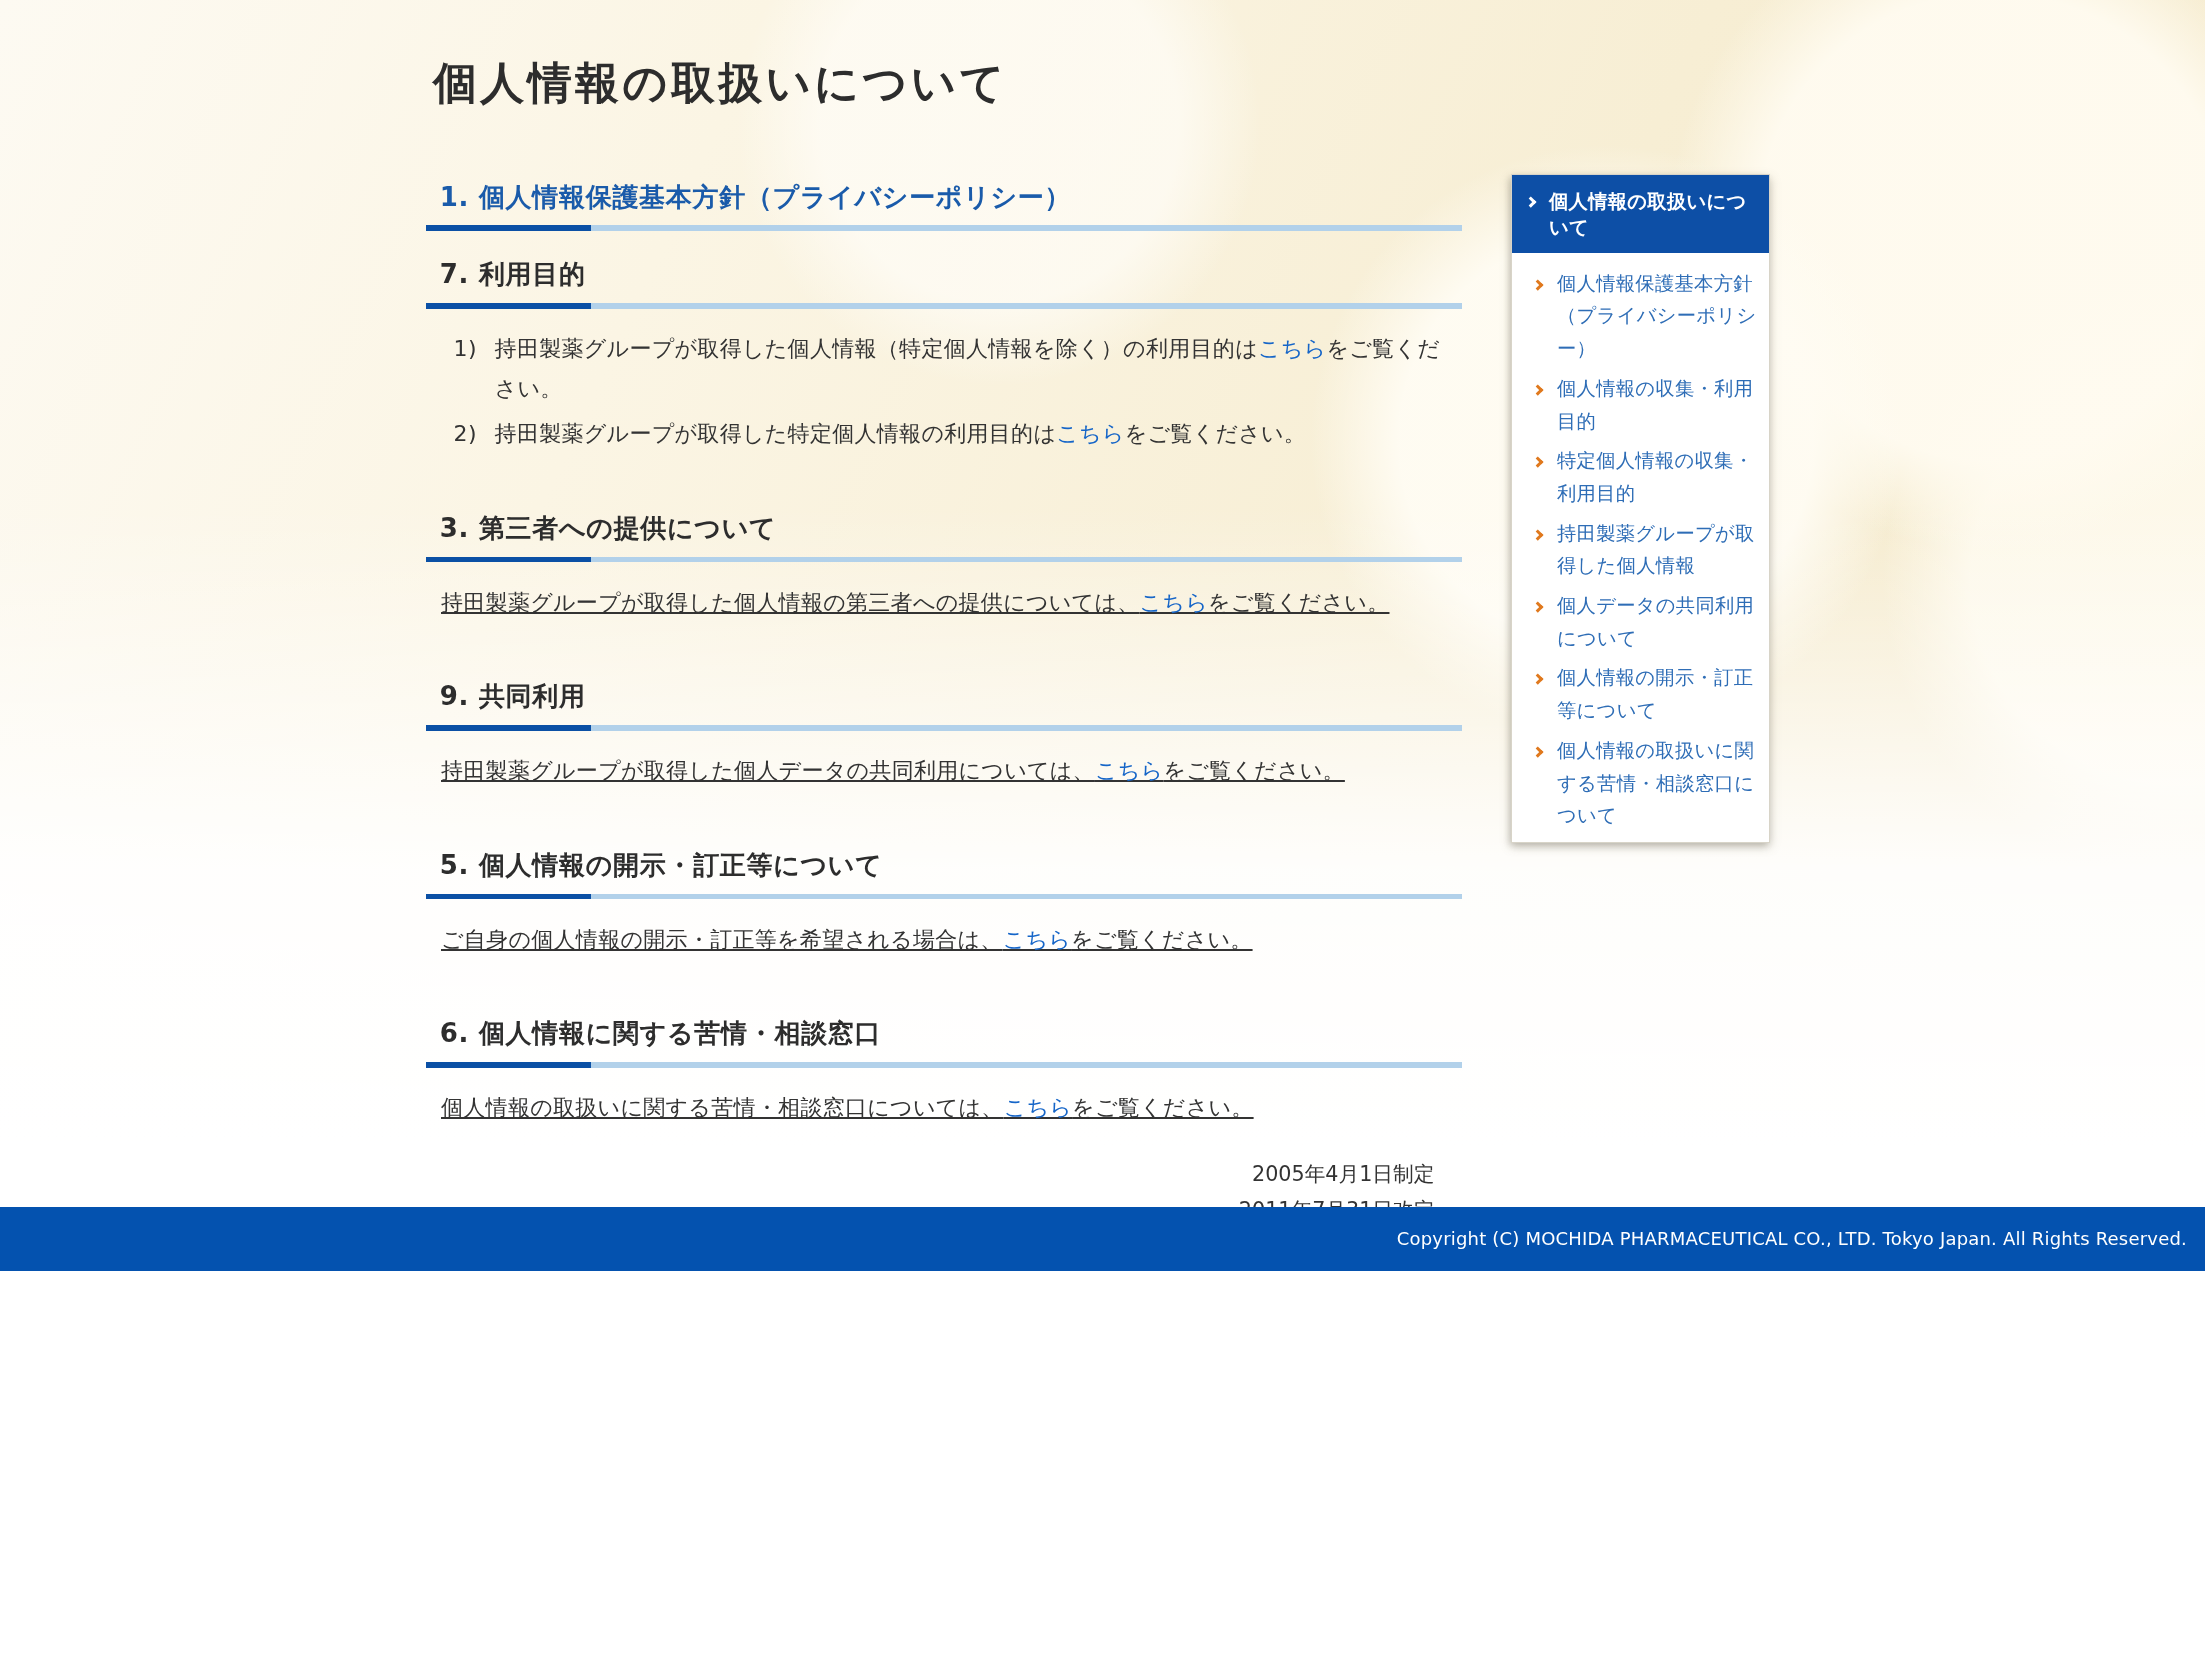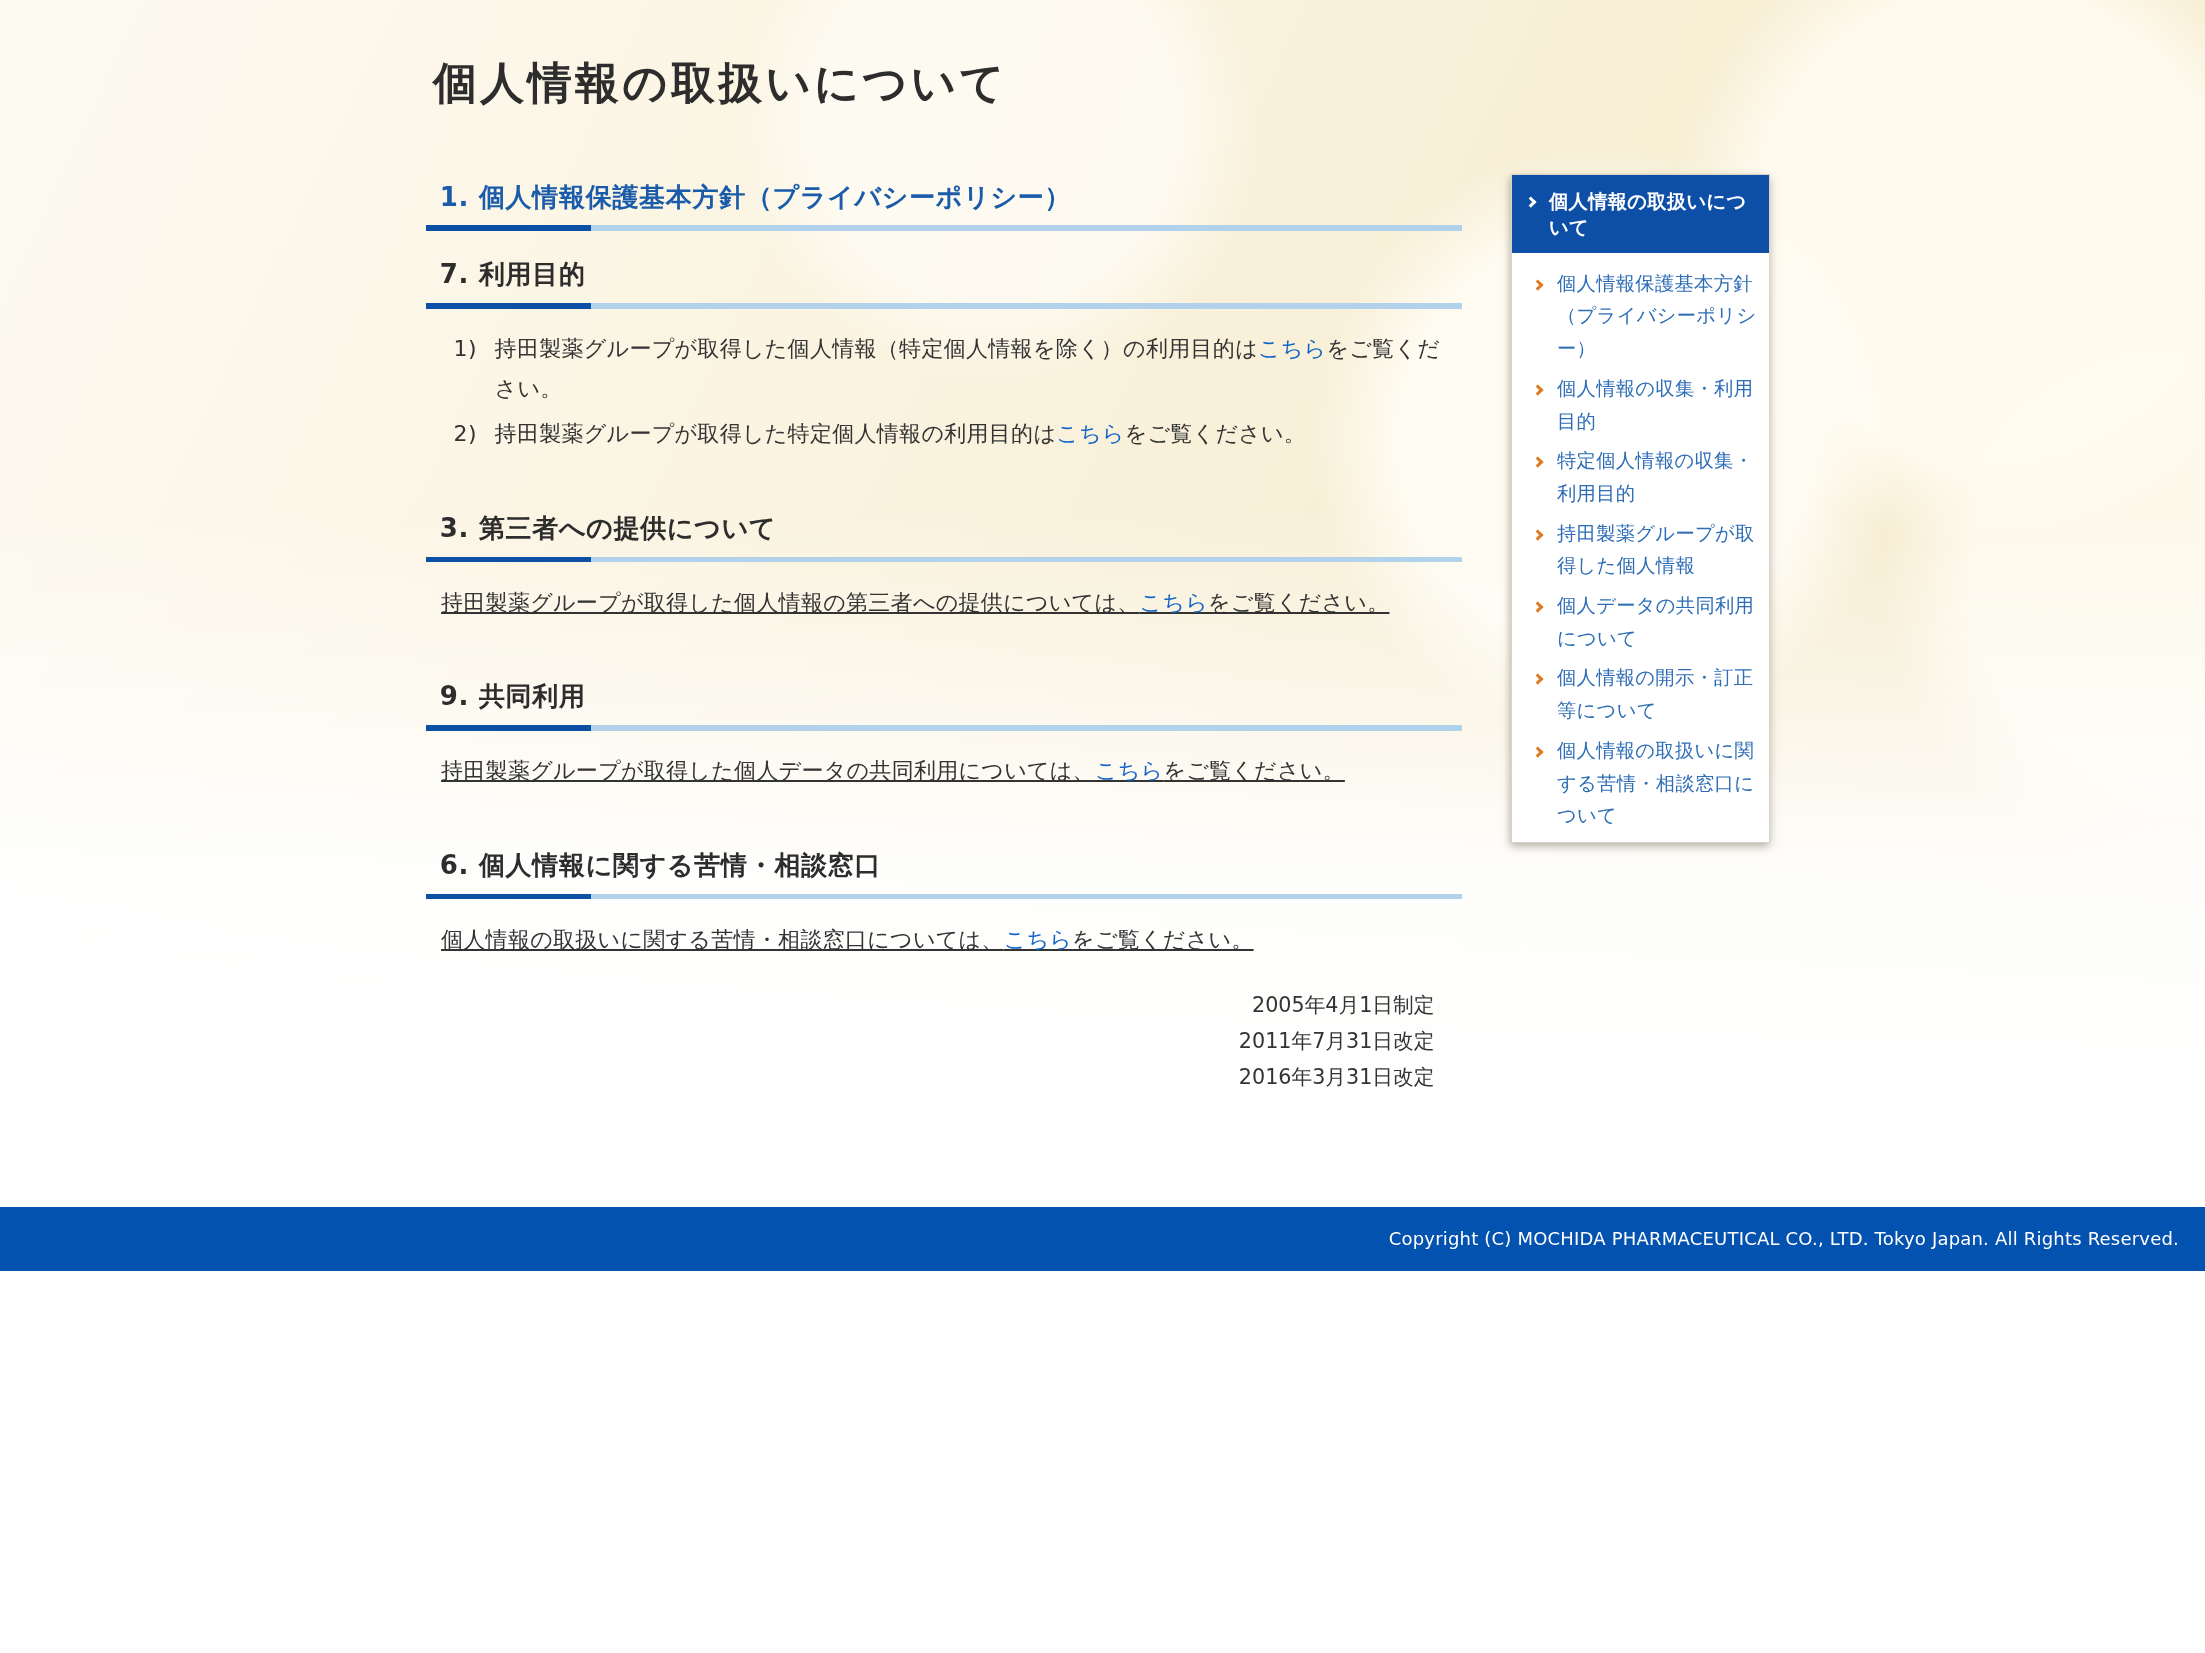--- a/index.html
+++ b/index.html
@@ -87,21 +87,21 @@
   .sb-header .chev { position:absolute; left:15px; top:23.4px; border-color:#ffffff; }
   .sb-list .chev { position:absolute; left:22px; top:16.5px; border-color:#e0791e; }
 
   
   .footer-bar {
     position:absolute; left:0; top:1207px; width:2205px; height:64px;
     background:#0452af;
   }
   .copyright {
     color:#ffffff; font-size:18px; line-height:64px;
-    text-align:right; padding-right:26px; letter-spacing:0.2px;
+    text-align:right; padding-right:18px; letter-spacing:0.2px;
   }
 </style>
 </head>
 <body>
 
 <div class="screen">
 
   <div class="hero-bg"></div>
 
   <main class="content">
@@ -130,20 +130,25 @@
       <div class="rule"></div>
       <p class="body-p"><span>持田製薬グループが取得した個人情報の第三者への提供については、</span><a class="ilink">こちら</a><span>をご覧ください。</span></p>
     </section>
 
     <section>
       <h2 class="sec-h">9. 共同利用</h2>
       <div class="rule"></div>
       <p class="body-p"><span>持田製薬グループが取得した個人データの共同利用については、</span><a class="ilink">こちら</a><span>をご覧ください。</span></p>
     </section>
 
+    <section>
+      <h2 class="sec-h">5. 個人情報の開示・訂正等について</h2>
+      <div class="rule"></div>
+      <p class="body-p"><span>ご自身の個人情報の開示・訂正等を希望される場合は、</span><a class="ilink">こちら</a><span>をご覧ください。</span></p>
+    </section>
 
     <section>
       <h2 class="sec-h">6. 個人情報に関する苦情・相談窓口</h2>
       <div class="rule"></div>
       <p class="body-p"><span>個人情報の取扱いに関する苦情・相談窓口については、</span><a class="ilink">こちら</a><span>をご覧ください。</span></p>
     </section>
 
     <div class="dates">
       <div>2005年4月1日制定</div>
       <div>2011年7月31日改定</div>

